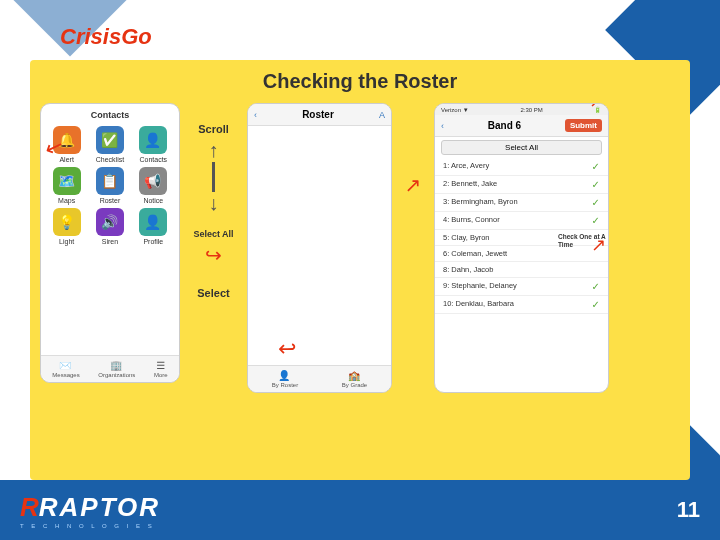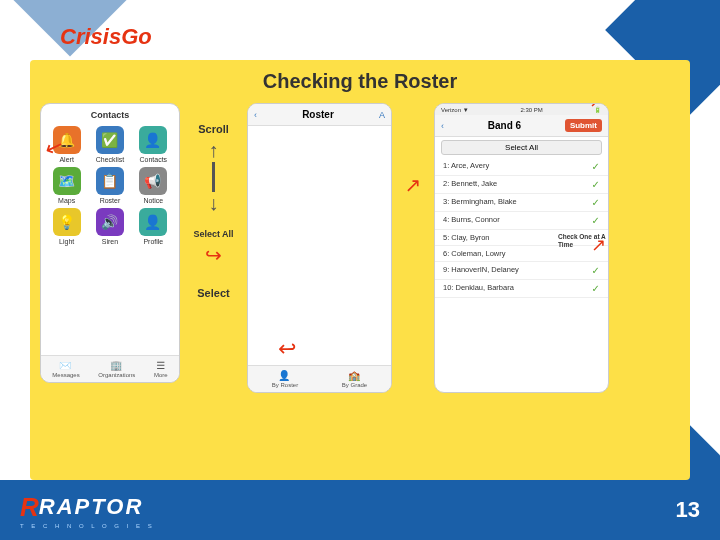--- a/index.html
+++ b/index.html
@@ -338,21 +338,21 @@
       justify-content: space-between;
       padding: 0 20px;
       z-index: 10;
     }
     .raptor-logo {
       display: flex;
       flex-direction: column;
       align-items: flex-start;
     }
     .raptor-text {
-      font-size: 22px;
+      font-size: 26px;
       font-weight: 900;
       color: #fff;
       letter-spacing: 2px;
       font-style: italic;
     }
     .raptor-sub {
       font-size: 6px;
       color: #aad4ff;
       letter-spacing: 3px;
     }
@@ -496,38 +496,41 @@
       <div class="phone3-list">
         <div class="phone3-list-item">
           <span>1: Arce, Avery</span>
           <span class="checkmark">✓</span>
         </div>
         <div class="phone3-list-item">
           <span>2: Bennett, Jake</span>
           <span class="checkmark">✓</span>
         </div>
         <div class="phone3-list-item">
-          <span>3: Bermingham, Blake</span>
+          <span>3: Bermingham, Byron</span>
           <span class="checkmark">✓</span>
         </div>
         <div class="phone3-list-item">
           <span>4: Burns, Connor</span>
           <span class="checkmark">✓</span>
         </div>
         <div class="phone3-list-item">
           <span>5: Clay, Byron</span>
           <span></span>
 
           <span style="position:absolute;right:2px;font-size:6.5px;font-weight:bold;color:#333;line-height:1.2;width:48px;text-align:left;">Check One at A Time</span>
         </div>
         <div class="phone3-list-item">
-          <span>6: Coleman, Lowry</span>
-        </div>
-        <div class="phone3-list-item">
-          <span>9: HanoverIN, Delaney</span>
+          <span>6: Coleman, Jewett</span>
+        </div>
+        <div class="phone3-list-item">
+          <span>8: Dahn, Jacob</span>
+        </div>
+        <div class="phone3-list-item">
+          <span>9: Stephanie, Delaney</span>
           <span class="checkmark">✓</span>
         </div>
         <div class="phone3-list-item">
           <span>10: Denklau, Barbara</span>
           <span class="checkmark">✓</span>
         </div>
       </div>
 
       <div style="position:absolute;top:130px;right:2px;color:#e63312;font-size:18px;">↗</div>
     </div>
@@ -536,14 +539,14 @@
 </div>
 
 <div class="bottom-bar">
   <div class="raptor-logo">
     <div style="display:flex;align-items:center;">
       <span style="color:#e63312;font-size:26px;font-weight:900;font-style:italic;">R</span>
       <span class="raptor-text">RAPTOR</span>
     </div>
     <div class="raptor-sub">T E C H N O L O G I E S</div>
   </div>
-  <div class="page-number">13</div>
+  <div class="page-number">11</div>
 </div>
 
 </body></html>

